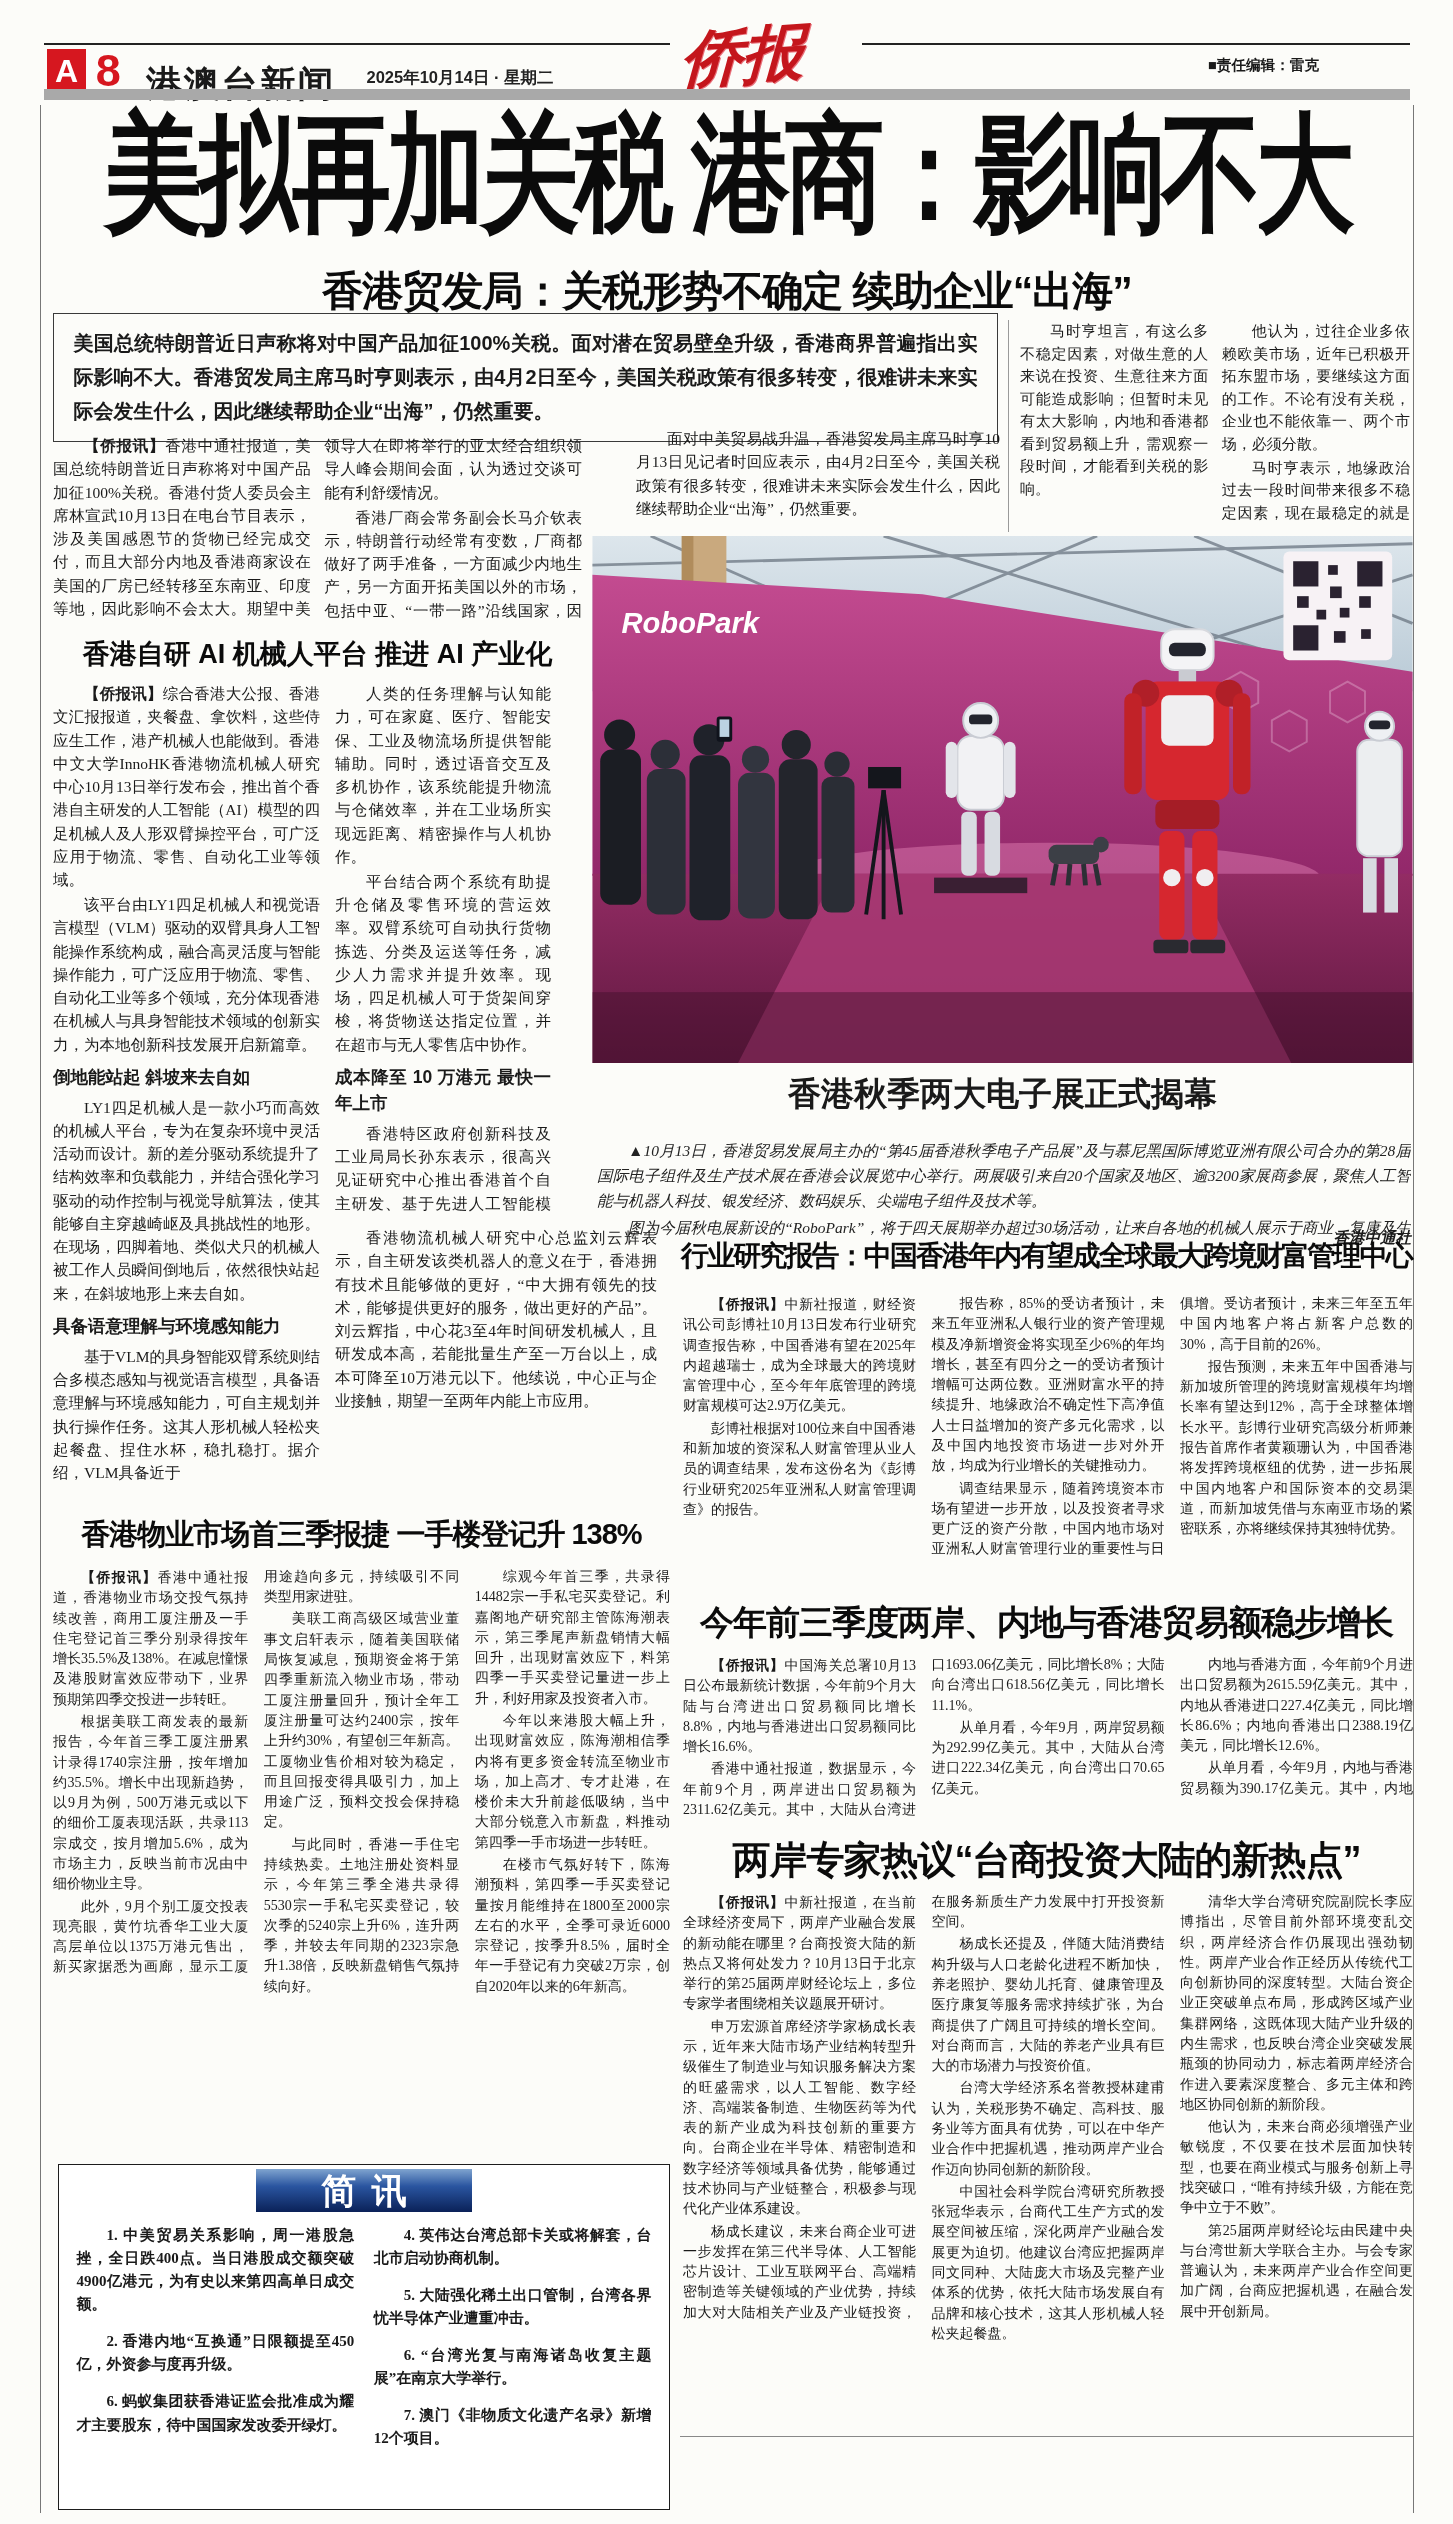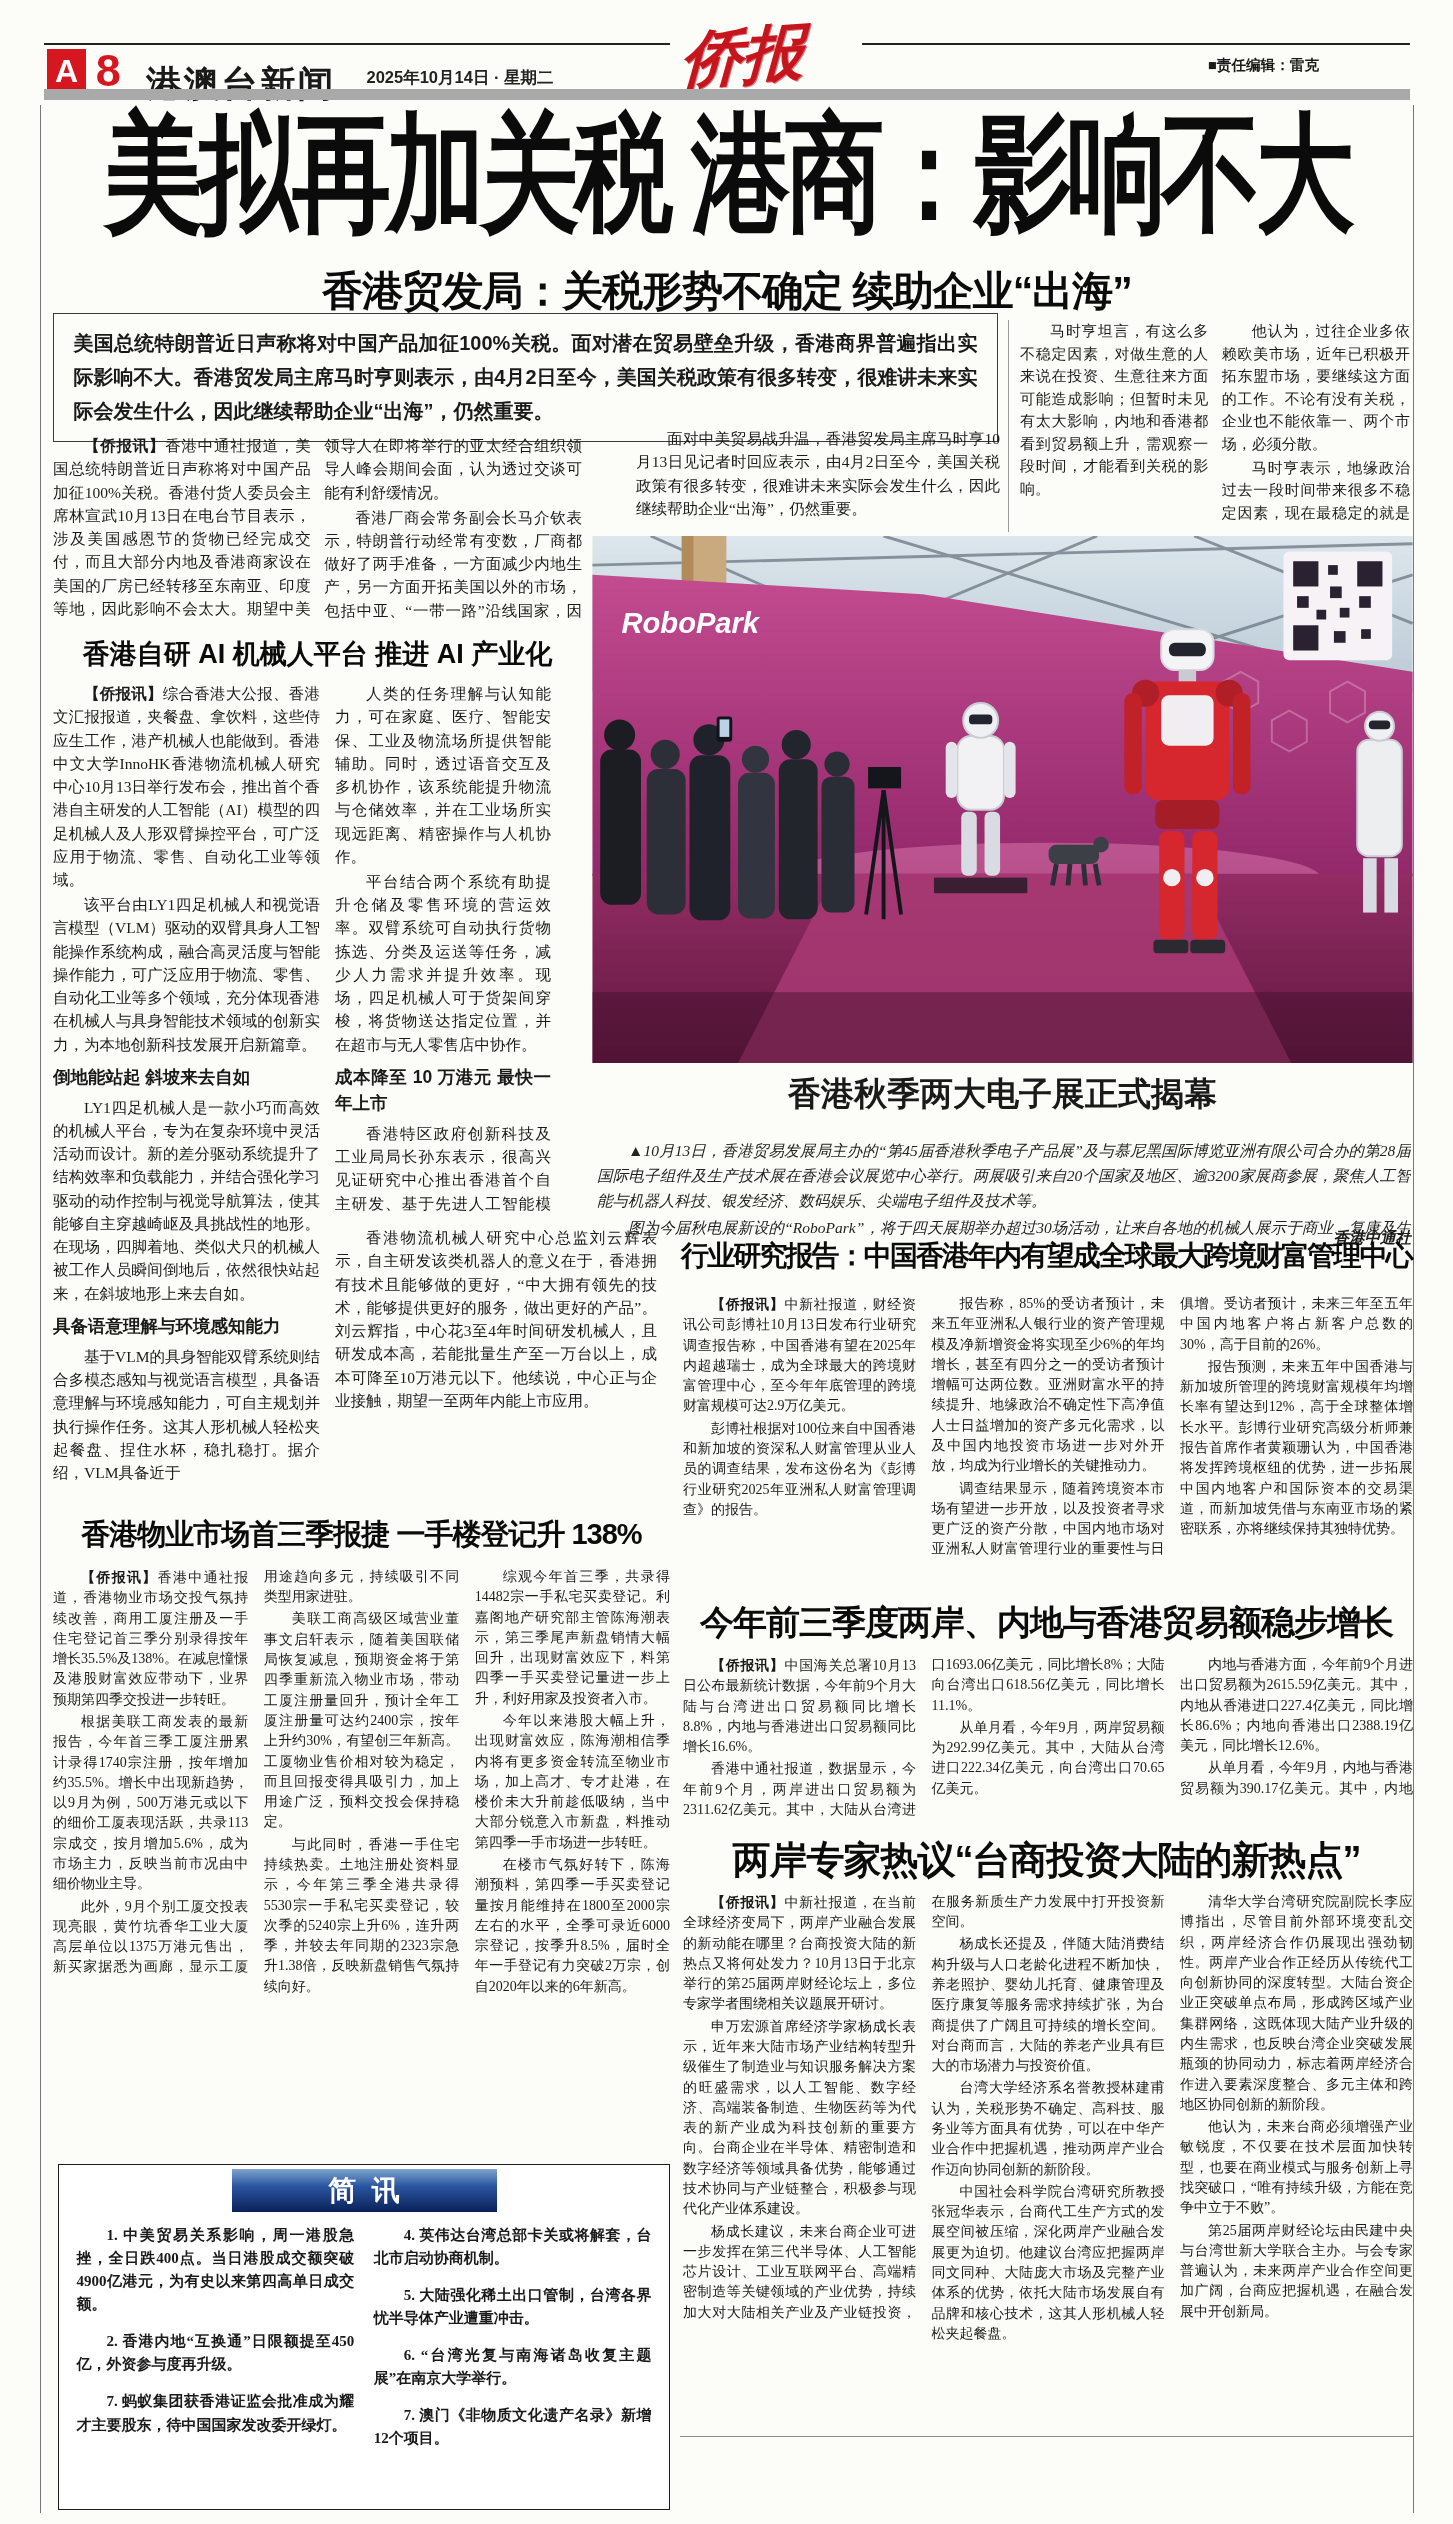--- a/index.html
+++ b/index.html
@@ -35,23 +35,23 @@
   .lead-box{border:1.9px solid #3a3a3a;padding:11.7px 19.4px;font-family:"Liberation Sans",sans-serif;
             font-weight:700;font-size:20px;line-height:1.72;text-align:justify;}
   .subhd{font-family:"Liberation Sans",sans-serif;font-weight:900;font-size:17.5px;
          margin:7.8px 0 5.8px 0;text-indent:0;}
   .caption-title{text-align:center;font-size:33px;}
   .caption-text{font-size:15.5px;line-height:1.62;text-align:justify;color:#222;}
   .caption-text .para{font-style:italic;}
   .credit{font-size:15.5px;font-weight:bold;text-align:right;font-style:italic;}
   
   .briefs-box{border:1.9px solid #1d1d1d;background:#fff;}
-  .briefs-banner{width:265px;height:43px;margin:3.9px auto 7.8px auto;text-align:center;
+  .briefs-banner{width:216px;height:43px;margin:3.9px auto 7.8px auto;text-align:center;
                  background:linear-gradient(180deg,#7fa4cf 0%,#2a55a0 40%,#0a2158 100%);
-                 color:#fff;font-size:28px;line-height:43px;letter-spacing:15.5px;
+                 color:#fff;font-size:35px;line-height:43px;letter-spacing:15.5px;
                  font-family:"Liberation Sans",sans-serif;font-weight:900;text-indent:15.5px;}
   .briefs-items{column-count:2;column-gap:19.4px;padding:3.9px 17.5px 9.7px 17.5px;
                 font-size:15px;line-height:1.55;font-weight:bold;text-align:justify;overflow:hidden;}
   .brief-item{margin:0 0 13.6px 0;text-indent:2em;break-inside:avoid;}
 </style>
 </head>
 <body>
 
 <div class="page">
 
@@ -294,21 +294,21 @@
       <p class="para">他认为，未来台商必须增强产业敏锐度，不仅要在技术层面加快转型，也要在商业模式与服务创新上寻找突破口，“唯有持续升级，方能在竞争中立于不败”。</p>
       <p class="para">第25届两岸财经论坛由民建中央与台湾世新大学联合主办。与会专家普遍认为，未来两岸产业合作空间更加广阔，台商应把握机遇，在融合发展中开创新局。</p>
     </div>
   <div class="abs" style="left:680px;top:2436px;width:733px;height:1px;background:#888;"></div>
 
   <div class="abs briefs-box" style="left:58px;top:2164px;width:610px;height:344px;">
     <div class="briefs-banner">简讯</div>
     <div class="briefs-items" style="height:278px;">
         <p class="brief-item">1. 中美贸易关系影响，周一港股急挫，全日跌400点。当日港股成交额突破4900亿港元，为有史以来第四高单日成交额。</p>
         <p class="brief-item">2. 香港内地“互换通”日限额提至450亿，外资参与度再升级。</p>
-        <p class="brief-item">7. 蚂蚁集团获香港证监会批准成为耀才主要股东，待中国国家发改委开绿灯。</p>
+        <p class="brief-item">6. 蚂蚁集团获香港证监会批准成为耀才主要股东，待中国国家发改委开绿灯。</p>
         <p class="brief-item">4. 英伟达台湾总部卡关或将解套，台北市启动协商机制。</p>
         <p class="brief-item">5. 大陆强化稀土出口管制，台湾各界忧半导体产业遭重冲击。</p>
         <p class="brief-item">6. “台湾光复与南海诸岛收复主题展”在南京大学举行。</p>
         <p class="brief-item">7. 澳门《非物质文化遗产名录》新增12个项目。</p>
       </div>
   </div>
 
 </div>
 
 

